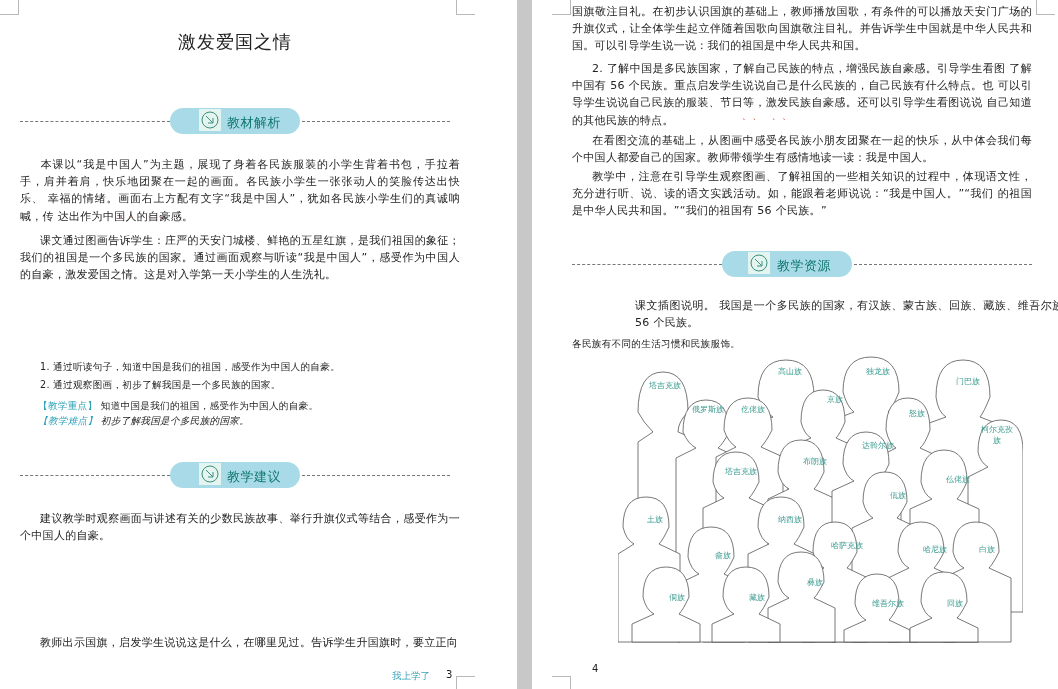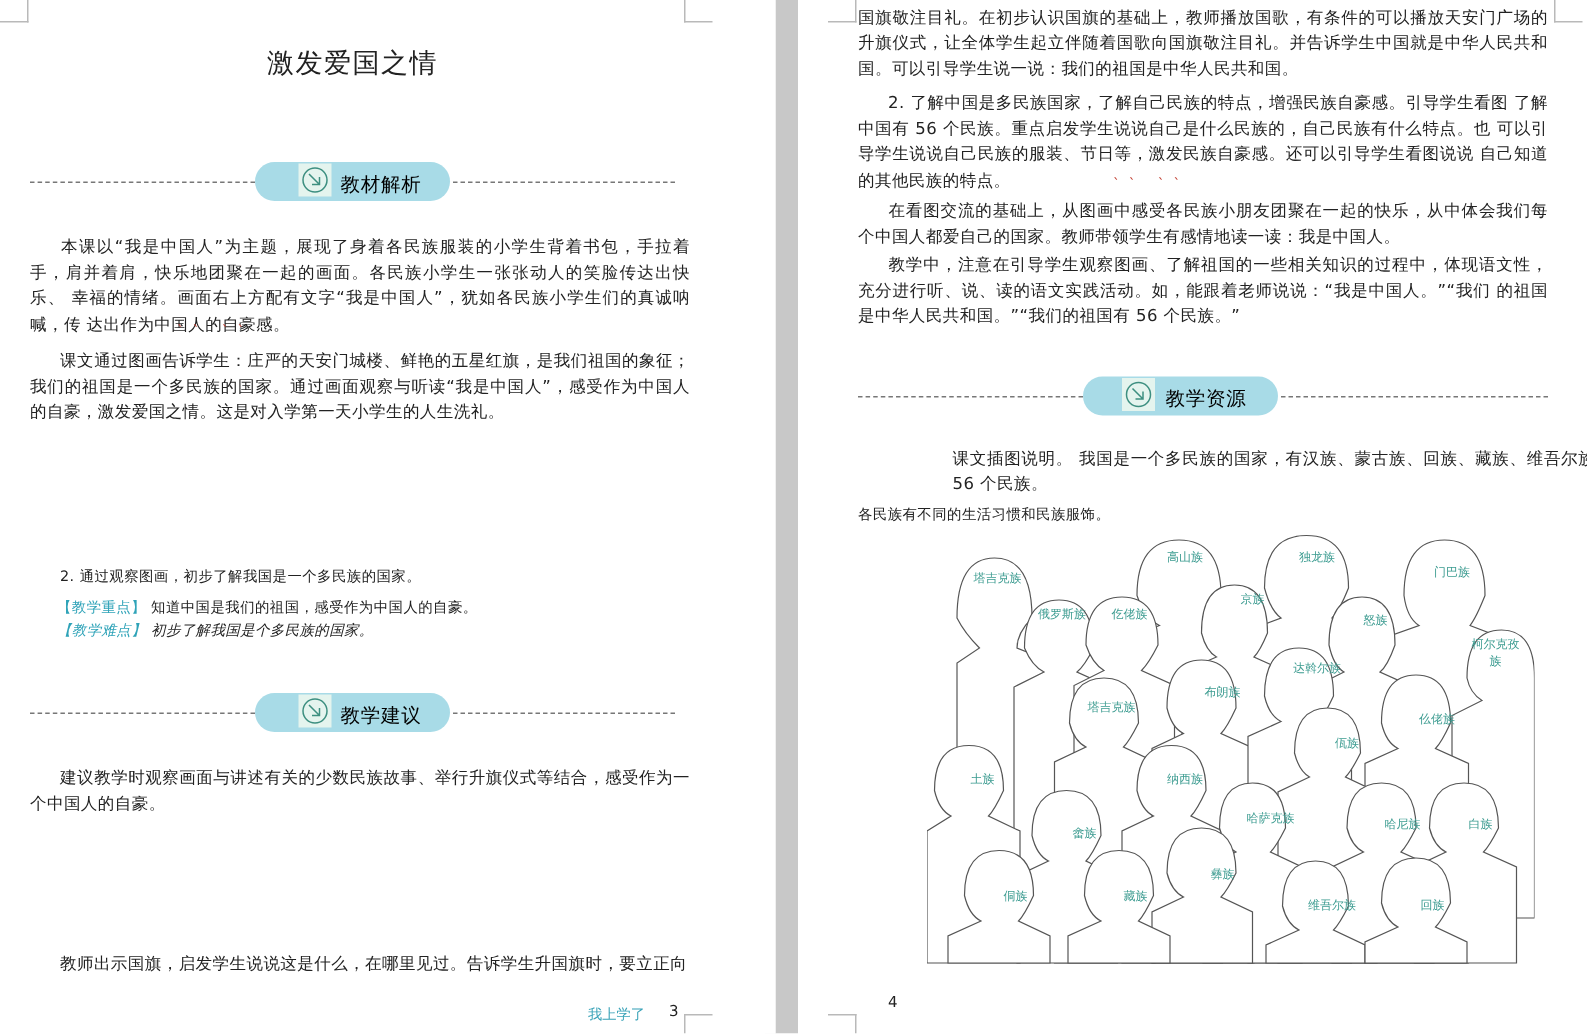--- a/index.html
+++ b/index.html
@@ -26,21 +26,21 @@
   }
   .section-head .pill {
     position: absolute; top: 0; height: 26px; width: 130px;
     background: #a8dbe7; border-radius: 13px;
   }
   .section-head .icon-box {
     position: absolute; top: 1px; width: 22px; height: 22px; background: #e4f4ee;
   }
   .section-head .icon-box svg { display: block; }
   .section-head .label {
-    position: absolute; top: 6px; font-size: 13px; color: #000000; letter-spacing: 0.5px;
+    position: absolute; top: 6px; font-size: 13px; color: #0f766e; letter-spacing: 0.5px;
   }
 
   .para {
     position: absolute; font-size: 11px; line-height: 17.2px; color: #222;
     text-align: justify; letter-spacing: 0.3px;
   }
   .para .indent { display: inline-block; width: 20px; }
   .list-line { position: absolute; font-size: 9.6px; line-height: 15px; color: #222; letter-spacing: 0.3px; }
   .tag { color: #2fa3b8; }
   .squiggle { position: absolute; font-size: 9px; color: #c0392b; letter-spacing: 6px; }
@@ -82,20 +82,21 @@
 
   <div class="para" style="left:20px;top:156px;width:440px;">
     <span class="indent"></span><span>本课以“我是中国人”为主题，展现了身着各民族服装的小学生背着书包，手拉着 手，肩并着肩，快乐地团聚在一起的画面。各民族小学生一张张动人的笑脸传达出快乐、 幸福的情绪。画面右上方配有文字“我是中国人”，犹如各民族小学生们的真诚呐喊，传 达出作为中国人的自豪感。</span>
   </div>
   <div class="squiggle" style="left:118px;top:216px;">ˋˋ ˋˋ</div>
   <div class="para" style="left:20px;top:232px;width:440px;">
     <span class="indent"></span><span>课文通过图画告诉学生：庄严的天安门城楼、鲜艳的五星红旗，是我们祖国的象征；我们的祖国是一个多民族的国家。通过画面观察与听读“我是中国人”，感受作为中国人 的自豪，激发爱国之情。这是对入学第一天小学生的人生洗礼。</span>
   </div>
 
 
+  <div class="list-line" style="left:40px;top:359px;">1. 通过听读句子，知道中国是我们的祖国，感受作为中国人的自豪。</div>
   <div class="list-line" style="left:40px;top:377px;">2. 通过观察图画，初步了解我国是一个多民族的国家。</div>
   <div class="list-line" style="left:38px;top:398px;">
     <span class="tag">【教学重点】</span>
     <span>知道中国是我们的祖国，感受作为中国人的自豪。</span>
   </div>
   <div class="list-line" style="left:38px;top:413px;font-style:italic;">
     <span class="tag">【教学难点】</span>
     <span>初步了解我国是个多民族的国家。</span>
   </div>
 

